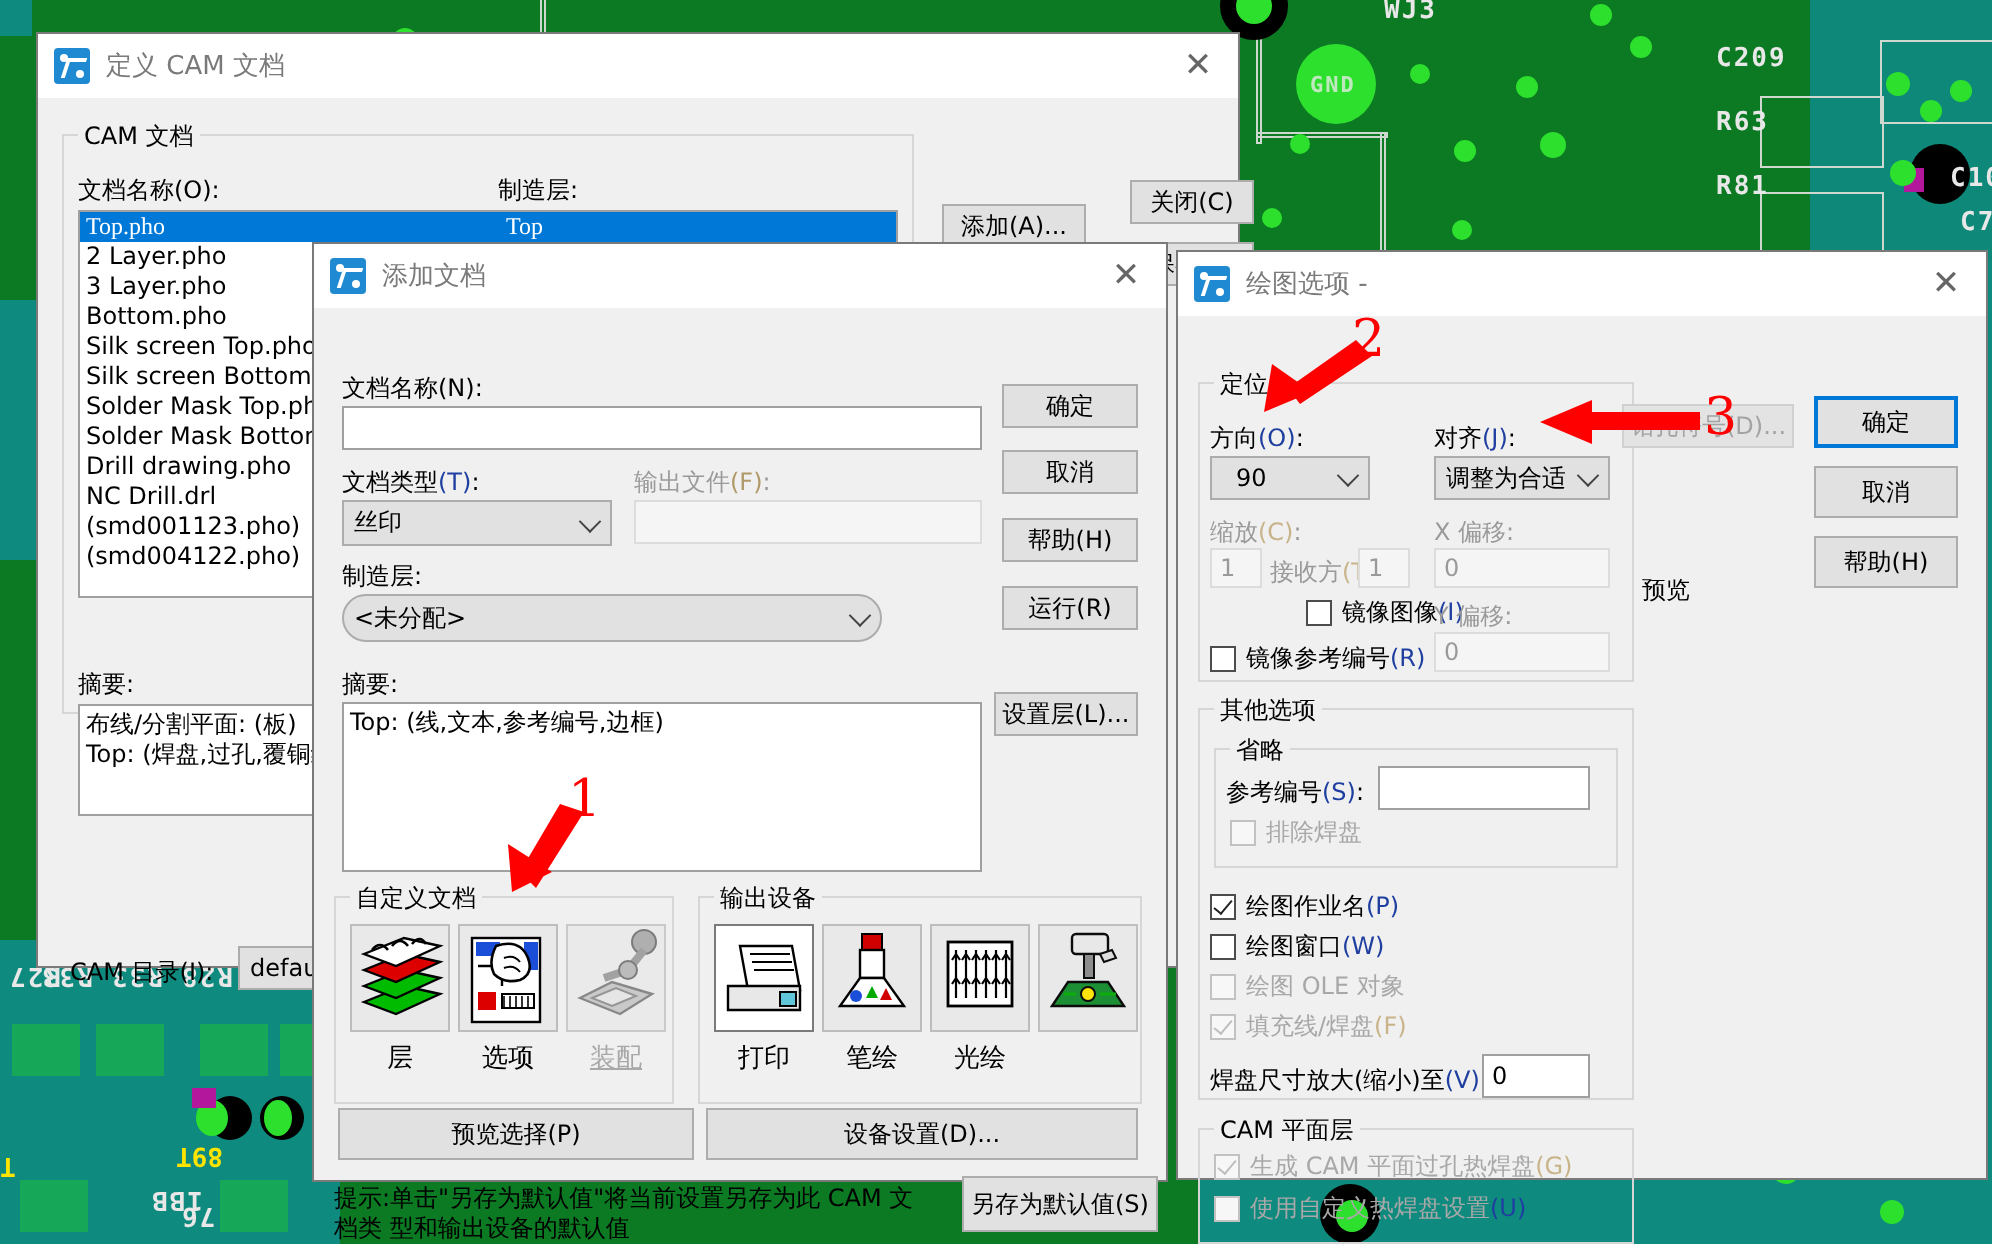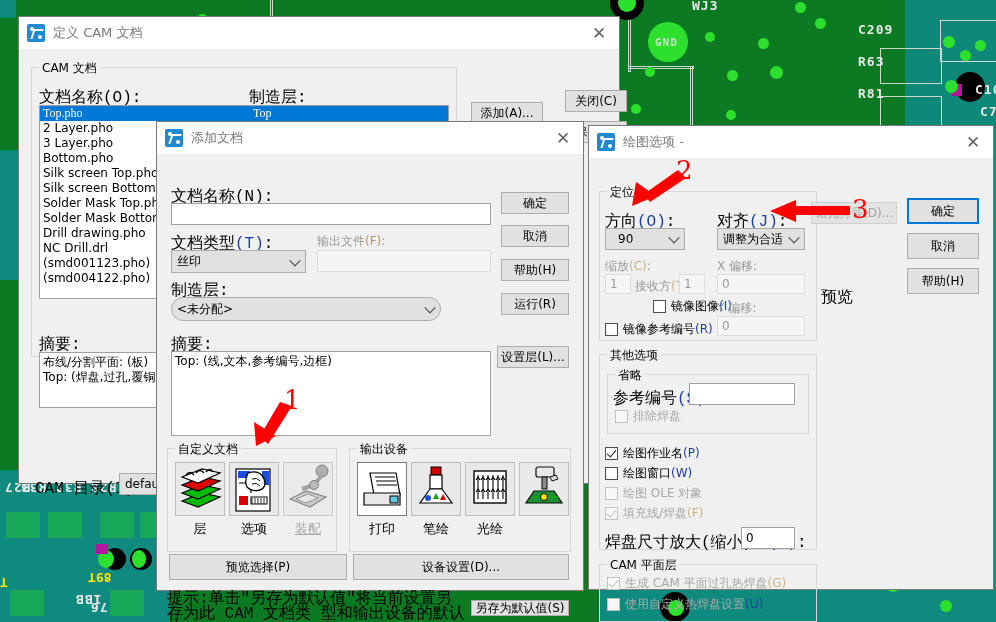--- a/index.html
+++ b/index.html
@@ -28,21 +28,21 @@
             position:relative;flex:0 0 auto;margin-right:8px;}
   .titlebar .tIcon:before{content:"";position:absolute;left:3px;top:3px;width:4px;height:4px;background:#fff;border-radius:50%;}
   .titlebar .tIcon:after{content:"";position:absolute;right:3px;bottom:3px;width:4px;height:4px;background:#fff;border-radius:50%;}
   .tIcon i{position:absolute;left:5px;top:5px;width:8px;height:8px;border-left:2px solid #fff;border-top:2px solid #fff;transform:skewX(-18deg);}
   .titlebar .tTitle{font-size:13px;color:#7a7a7a;white-space:nowrap;}
   .closeBtn{position:absolute;right:0;top:0;width:40px;height:31px;display:flex;align-items:center;justify-content:center;color:#666;font-size:17px;font-family:"DejaVu Sans","Liberation Sans",sans-serif;}
   .dlgBody{position:relative;}
 
   .grp{position:absolute;border:1px solid #d6d6d6;}
   .grpTitle{position:absolute;background:#f0f0f0;padding:0 3px;font-size:12px;color:#000;white-space:nowrap;}
-  .lbl{position:absolute;white-space:nowrap;font-size:16px;color:#000;font-family:Liberation Mono, monospace;}
+  .lbl{position:absolute;white-space:nowrap;font-size:12px;color:#000;}
   .lblDim{position:absolute;white-space:nowrap;font-size:12px;color:#9a9a9a;}
   .acc{color:#1f3fa0;}
   .accDim{color:#b09a6a;}
 
   .btn{position:absolute;background:#e1e1e1;border:1px solid #adadad;
        display:flex;align-items:center;justify-content:center;
        font-size:12px;color:#000;white-space:nowrap;box-sizing:border-box;}
   .btnDef{background:#e1e1e1;border:2px solid #0078d7;}
   .txt{position:absolute;background:#fff;border:1px solid #a0a0a0;box-sizing:border-box;
        display:flex;align-items:center;padding-left:4px;font-size:12px;}
@@ -329,21 +329,21 @@
     <div class="iconcap" style="left:308px;top:366px;width:50px;">光绘</div>
     <div class="iconcap dis" style="left:356px;top:366px;width:50px;margin-top:36px;">钻孔</div>
 
     <div class="btn" style="left:12px;top:400px;width:178px;height:26px;">预览选择(P)</div>
     <div class="btn" style="left:196px;top:400px;width:216px;height:26px;">设备设置(D)...</div>
 
     <div class="lbl" style="left:10px;top:438px;width:300px;line-height:15px;white-space:normal;">
       <span>提示:单击"另存为默认值"将当前设置另存为此 CAM 文档类</span>
       <span>型和输出设备的默认值</span>
     </div>
-    <div class="btn" style="left:314px;top:434px;width:98px;height:16px;margin-top:12px;">另存为默认值(S)</div>
+    <div class="btn" style="left:324px;top:434px;width:98px;height:28px;">另存为默认值(S)</div>
   </div>
 </div>
 
 <div class="dlg" id="plotDlg" style="left:588px;top:125px;width:404px;height:463px;">
   <div class="titlebar">
     <div class="tIcon">
         <i></i>
       </div>
     <div class="tTitle">绘图选项 -</div>
     <div class="closeBtn">✕</div>

